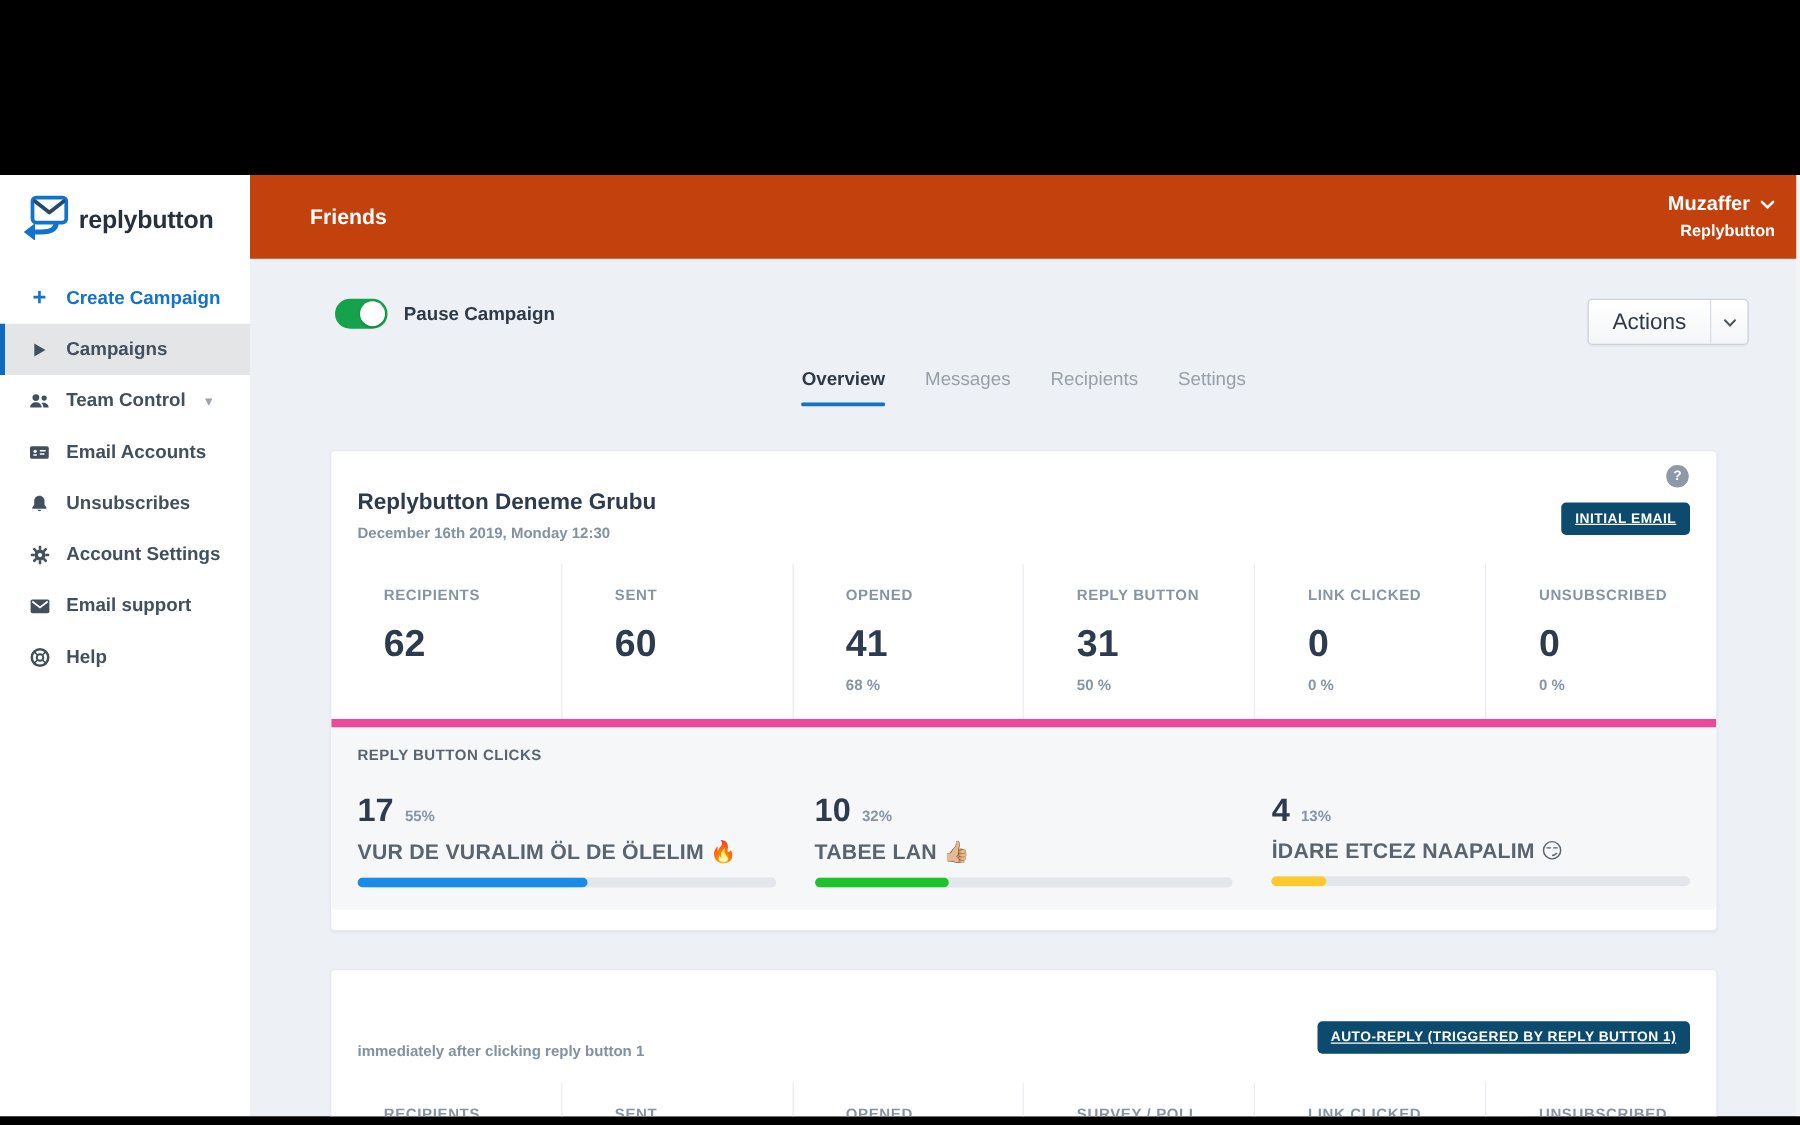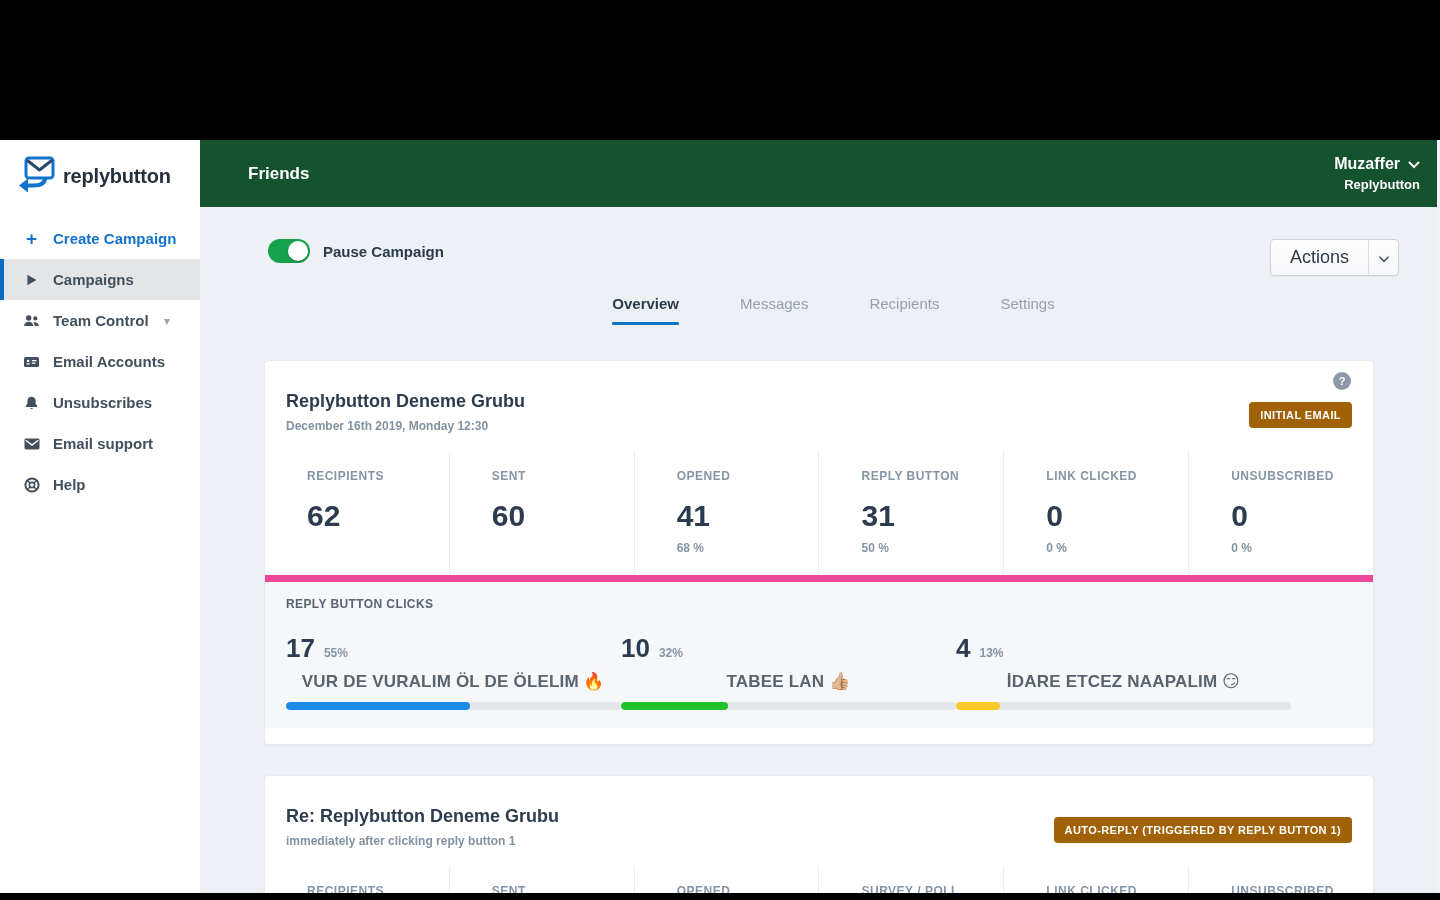--- a/index.html
+++ b/index.html
@@ -12,64 +12,64 @@
   .logo-text { font-size:20px; font-weight:700; color:#26313d; letter-spacing:-0.2px; }
   .nav { margin-top:22px; }
   .nav-item { position:relative; display:flex; align-items:center; gap:13px; height:41px; padding-left:23px; font-size:15px; font-weight:600; color:#42505e; cursor:pointer; }
   .nav-item .ni { width:17px; display:flex; justify-content:center; flex:0 0 17px; }
   .nav-item.create { color:#1273cb; }
   .nav-item.create .plus { font-size:19px; font-weight:700; line-height:1; color:#1273cb; }
   .nav-item.active { background:#e4e5e6; border-left:4px solid #0c6bc0; padding-left:19px; }
   .nav-item .caret { margin-left:auto; margin-right:30px; color:#9aa5b1; font-size:12px; }
 
   
-  .topbar { position:absolute; left:200px; top:0; width:1240px; height:67px; background:#14532d; z-index:2; display:flex; align-items:center; }
+  .topbar { position:absolute; left:200px; top:0; width:1240px; height:67px; background:#c2410c; z-index:2; display:flex; align-items:center; }
   .topbar-title { color:#fff; font-size:17px; font-weight:700; margin-left:48px; }
   .userbox { margin-left:auto; margin-right:20px; text-align:right; cursor:pointer; }
   .userbox .uname { color:#fff; font-size:16px; font-weight:700; display:inline-flex; align-items:center; gap:8px; }
   .userbox .uorg { color:#fff; font-size:13px; font-weight:600; margin-top:4px; }
 
   
   .content { position:absolute; left:200px; top:67px; width:1020px; height:686px; background:#edf0f4; }
 
   .toggle-row { position:absolute; left:68px; top:32px; display:flex; align-items:center; gap:13px; }
   .toggle { width:42px; height:24px; border-radius:12px; background:#16a24c; position:relative; cursor:pointer; }
   .toggle .knob { position:absolute; right:2px; top:2px; width:20px; height:20px; border-radius:50%; background:#fff; box-shadow:0 1px 2px rgba(0,0,0,.25); }
   .toggle-label { font-size:15px; font-weight:700; color:#2d3a48; }
 
   .actions-btn { position:absolute; left:1070px; top:32px; height:37px; display:flex; border:1px solid #ccd2da; border-radius:4px; background:linear-gradient(#ffffff,#f5f6f8); box-shadow:0 1px 1px rgba(0,0,0,.04); cursor:pointer; }
   .actions-main { display:flex; align-items:center; padding:0 19px; font-size:18px; color:#303a46; border-right:1px solid #d8dde3; }
   .actions-caret { display:flex; align-items:center; justify-content:center; width:29px; }
 
   .tabs { position:absolute; left:64px; top:80px; width:1110px; display:flex; justify-content:center; gap:32px; }
-  .tab { font-size:15px; color:#97a0ab; cursor:pointer; padding-top:8px;margin-left:29px; }
+  .tab { font-size:15px; color:#97a0ab; cursor:pointer; padding-top:8px; }
   .tab.active { color:#2d3a48; font-weight:700; }
   .tab::after { content:''; display:block; height:3px; background:transparent; margin-top:10px; border-radius:1px; }
   .tab.active::after { background:#1272c4; }
 
   
   .card { position:absolute; left:64px; width:1110px; background:#fff; border:1px solid #e6eaef; border-radius:4px; box-shadow:0 1px 2px rgba(30,40,60,.05); }
   .card1 { top:153px; height:385px; }
   .card2 { top:568px; height:300px; }
   .card-head { position:relative; height:90px; }
   .card-title { position:absolute; left:21px; top:30px; font-size:18px; font-weight:600; color:#2c3b4d; }
   .card-sub { position:absolute; left:21px; top:58px; font-size:12px; font-weight:600; color:#8292a2; }
   .help-circle { position:absolute; right:22px; top:11px; width:18px; height:18px; border-radius:50%; background:#8d99a6; color:#fff; font-size:11px; font-weight:700; display:flex; align-items:center; justify-content:center; cursor:pointer; }
-  .badge { position:absolute; right:21px; top:41px; background:#a16207; color:#fff; font-size:11px; font-weight:700; letter-spacing:.4px; padding:7px 11px; border-radius:4px; white-space:nowrap; }
+  .badge { position:absolute; right:21px; top:41px; background:#0c4a6e; color:#fff; font-size:11px; font-weight:700; letter-spacing:.4px; padding:7px 11px; border-radius:4px; white-space:nowrap;text-decoration:underline; }
 
   .stats { display:flex; height:140px; margin-top:0; }
   .stat { flex:1; padding-left:42px; border-left:1px solid #e9edf1; }
   .stat:first-child { border-left:none; }
   .stat-label { margin-top:18px; font-size:12px; font-weight:600; color:#8695a5; letter-spacing:.5px; }
   .stat-value { margin-top:16px; font-size:30px; font-weight:600; color:#2c3b4d; }
   .stat-pct { margin-top:8px; font-size:12px; font-weight:600; color:#8695a5; }
 
   .clicks { position:absolute; left:0; bottom:16px; width:100%; height:153px; background:#f6f7f9; border-top:7px solid #ec4899; border-radius:0 0 4px 4px; padding:15px 21px 0 21px; }
   .clicks-title { font-size:12px; font-weight:700; color:#59646f; letter-spacing:.4px; }
-  .clicks-row { display:flex; margin-top:22px;text-align:center; }
+  .clicks-row { display:flex; gap:31px; margin-top:22px; }
   .click-col { width:335px; }
   .click-top { display:flex; align-items:baseline; gap:9px; }
   .click-count { font-size:26px; font-weight:600; color:#2c3b4d; }
   .click-pct { font-size:12px; font-weight:600; color:#8695a5; }
   .click-label { margin-top:7px; font-size:17px; font-weight:600; color:#59646e; letter-spacing:.2px; }
   .bar { margin-top:10px; height:8px; border-radius:4px; background:#e3e6ea; overflow:hidden; }
   .bar-fill { height:100%; border-radius:4px; }
 
   .scroll-strip { position:absolute; right:0; top:0; width:3px; height:753px; background:#f2f3f5; z-index:5; cursor:pointer; }
 </style>
@@ -135,20 +135,41 @@
       <div class="nav-item">
         <span class="ni">
           <svg width="15" height="16" viewBox="0 0 16 16" fill="#42505e">
             <path d="M8 1.2c-2.8 0-4.4 2.1-4.4 4.6v3.1L2 11v1.2h12V11l-1.6-2.1V5.8c0-2.5-1.6-4.6-4.4-4.6z"></path>
             <path d="M6.4 13.2a1.7 1.7 0 0 0 3.2 0z"></path>
           </svg>
         </span>
         <span>Unsubscribes</span>
       </div>
 
+      <div class="nav-item">
+        <span class="ni">
+          <svg width="16" height="16" viewBox="0 0 16 16" fill="#42505e">
+            <g>
+              <rect x="7" y="0.6" width="2" height="3.2" rx=".6"></rect>
+              <rect x="7" y="12.2" width="2" height="3.2" rx=".6"></rect>
+              <rect x="0.6" y="7" width="3.2" height="2" rx=".6"></rect>
+              <rect x="12.2" y="7" width="3.2" height="2" rx=".6"></rect>
+              <g transform="rotate(45 8 8)">
+                <rect x="7" y="0.6" width="2" height="3.2" rx=".6"></rect>
+                <rect x="7" y="12.2" width="2" height="3.2" rx=".6"></rect>
+                <rect x="0.6" y="7" width="3.2" height="2" rx=".6"></rect>
+                <rect x="12.2" y="7" width="3.2" height="2" rx=".6"></rect>
+              </g>
+              <circle cx="8" cy="8" r="4.4"></circle>
+              <circle cx="8" cy="8" r="1.7" fill="#fff"></circle>
+            </g>
+          </svg>
+        </span>
+        <span>Account Settings</span>
+      </div>
 
       <div class="nav-item">
         <span class="ni">
           <svg width="16" height="14" viewBox="0 0 16 14" fill="#42505e">
             <rect x="0.5" y="1.5" width="15" height="11" rx="1.4"></rect>
             <path d="M1.8 3.2L8 8l6.2-4.8" fill="none" stroke="#fff" stroke-width="1.4"></path>
           </svg>
         </span>
         <span>Email support</span>
       </div>
@@ -287,21 +308,20 @@
               <div class="bar-fill" style="width: 13%; background-color: rgb(252, 202, 44);"></div>
             </div>
           </div>
 
         </div>
       </div>
     </section>
 
     <section class="card card2">
       <div class="card-head">
-        <h2 class="card-title">Re: Replybutton Deneme Grubu</h2>
         <p class="card-sub">immediately after clicking reply button 1</p>
         <div class="badge">AUTO-REPLY (TRIGGERED BY REPLY BUTTON 1)</div>
       </div>
       <div class="stats">
         <div class="stat">
           <div class="stat-label">RECIPIENTS</div>
         </div>
         <div class="stat">
           <div class="stat-label">SENT</div>
         </div>

